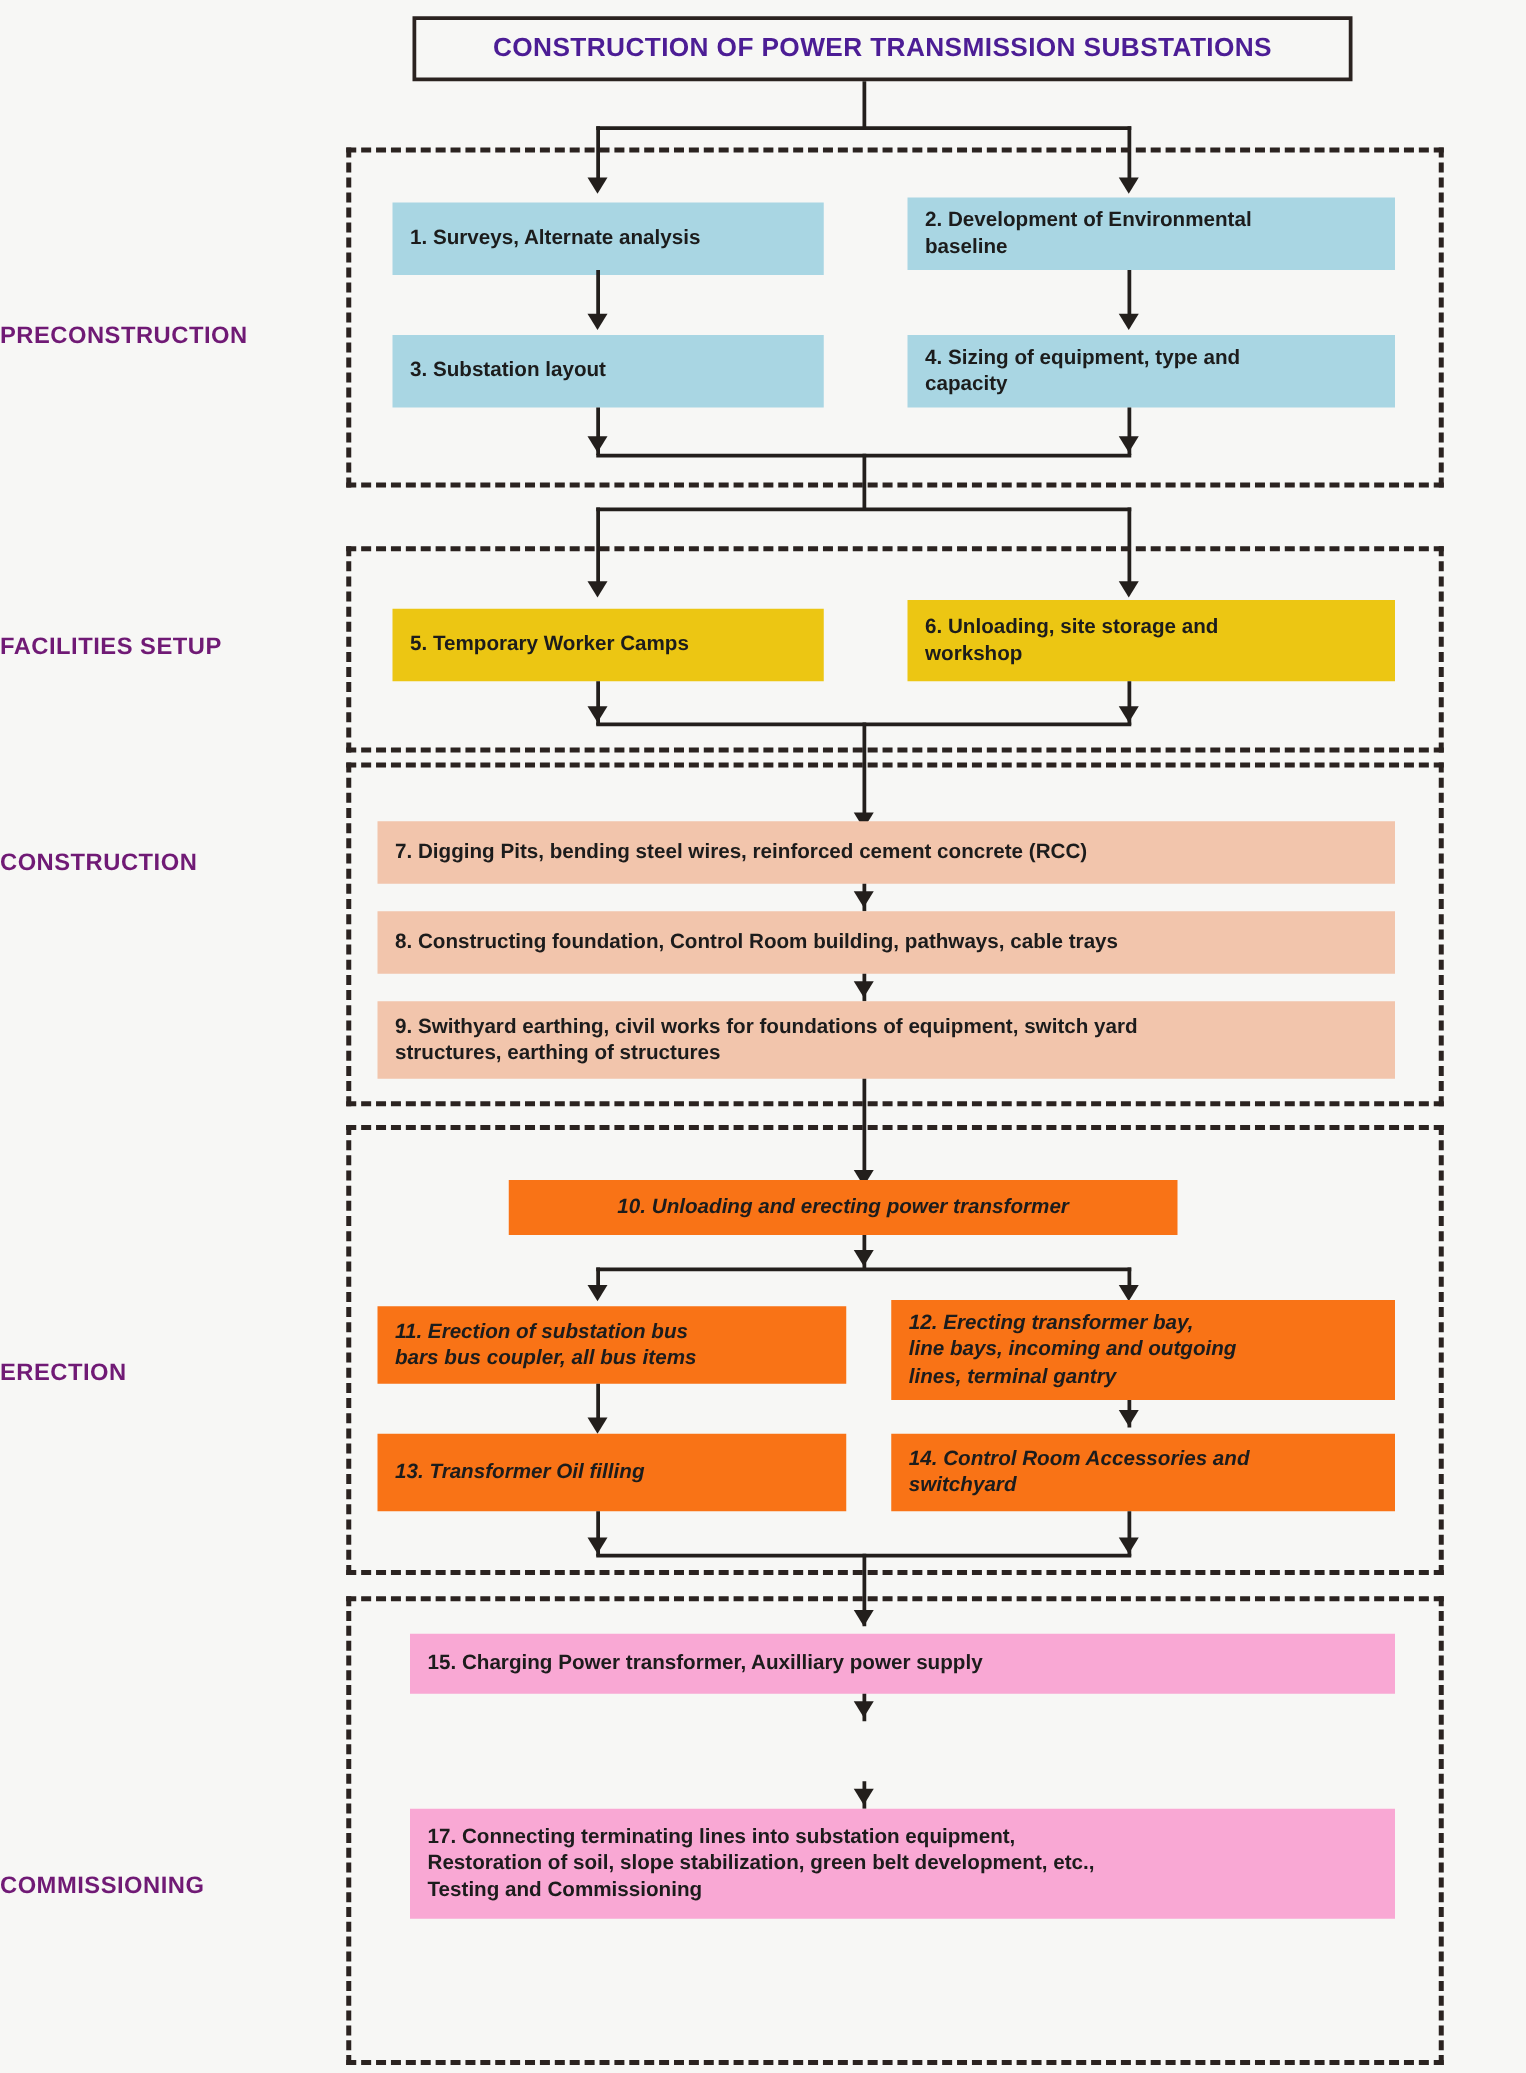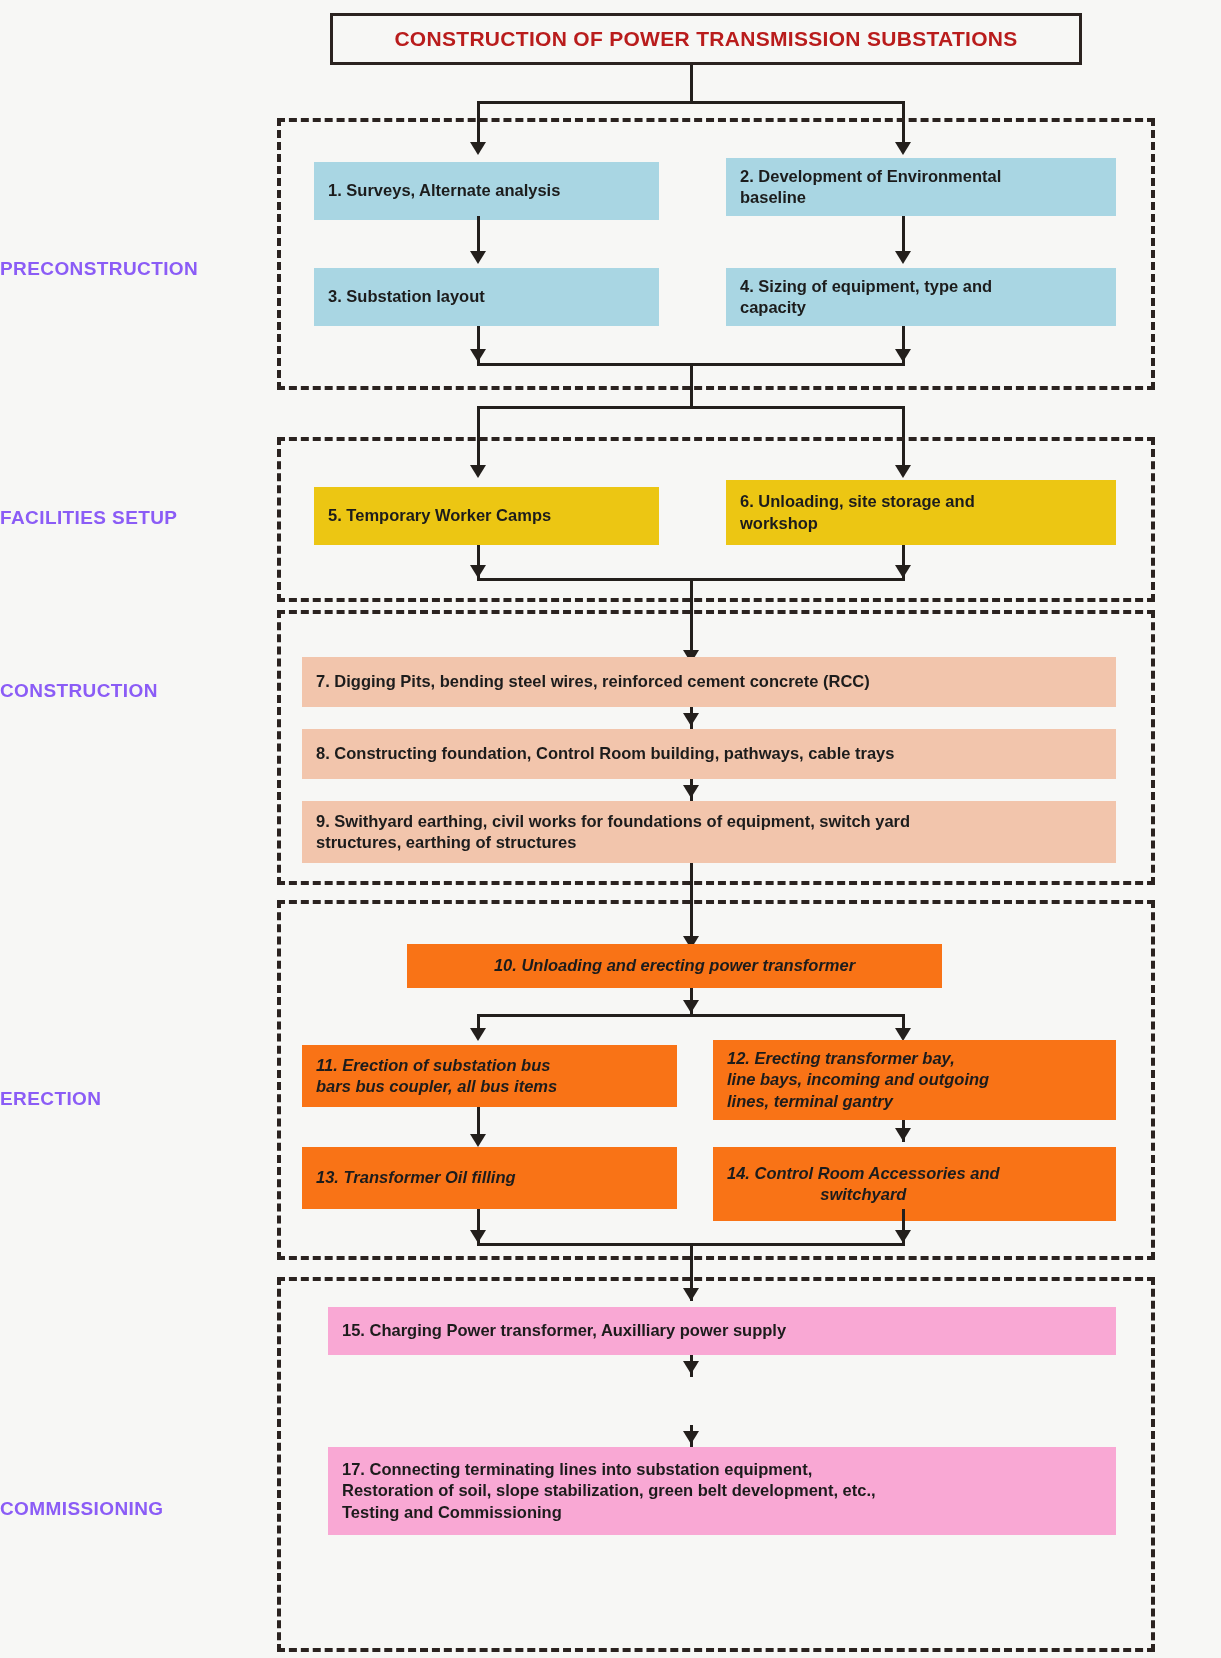--- a/index.html
+++ b/index.html
@@ -14,37 +14,37 @@
   .canvas{position:relative;width:1221px;height:1658px;}
 
   
   .title-box{
     position:absolute;left:330px;top:13px;width:752px;height:52px;
     border:3px solid #2b2320;background:#f7f7f5;
     display:flex;align-items:center;justify-content:center;
     box-sizing:border-box;
   }
   .title-box span{
-    font-size:21px;font-weight:bold;letter-spacing:.3px;color:#b91c1c;
+    font-size:21px;font-weight:bold;letter-spacing:.3px;color:#4c1d95;
     white-space:nowrap;
   }
 
   
   .phase{
     position:absolute;left:277px;width:878px;
     border:4px dashed #2b2320;
     box-sizing:border-box;
     background:transparent;
   }
 
   
   .phase-label{
     position:absolute;
     font-size:19px;font-weight:bold;letter-spacing:.4px;
-    color:#8b5cf6;white-space:nowrap;
+    color:#701a75;white-space:nowrap;
   }
 
   
   .task{
     position:absolute;
     box-sizing:border-box;
     display:flex;align-items:center;
     padding:8px 14px;
     font-size:16.5px;font-weight:bold;line-height:1.28;
     color:#1c1c1c;
@@ -188,21 +188,21 @@
   </div>
 
   <div class="ln vl" style="left:477px;top:1107px;height:36px;"></div>
   <div class="arrow" style="left:470px;top:1134px;"></div>
   <div class="ln vl" style="left:902px;top:1120px;height:22px;"></div>
   <div class="arrow" style="left:895px;top:1128px;"></div>
 
   <div class="task c-green" style="left:302px;top:1147px;width:375px;height:62px;">
     <span class="txt">13. Transformer Oil filling</span>
   </div>
-  <div class="task c-green" style="left:713px;top:1147px;width:403px;height:74px;text-align:center;">
+  <div class="task c-green" style="left:713px;top:1147px;width:403px;height:62px;">
     <span class="txt">14. Control Room Accessories and
       switchyard</span>
   </div>
 
   <div class="ln vl" style="left:477px;top:1209px;height:36px;"></div>
   <div class="arrow" style="left:470px;top:1230px;"></div>
   <div class="ln vl" style="left:902px;top:1209px;height:36px;"></div>
   <div class="arrow" style="left:895px;top:1230px;"></div>
   <div class="ln hl" style="left:477px;top:1243px;width:428px;"></div>
   <div class="ln vl" style="left:690px;top:1243px;height:58px;"></div>

